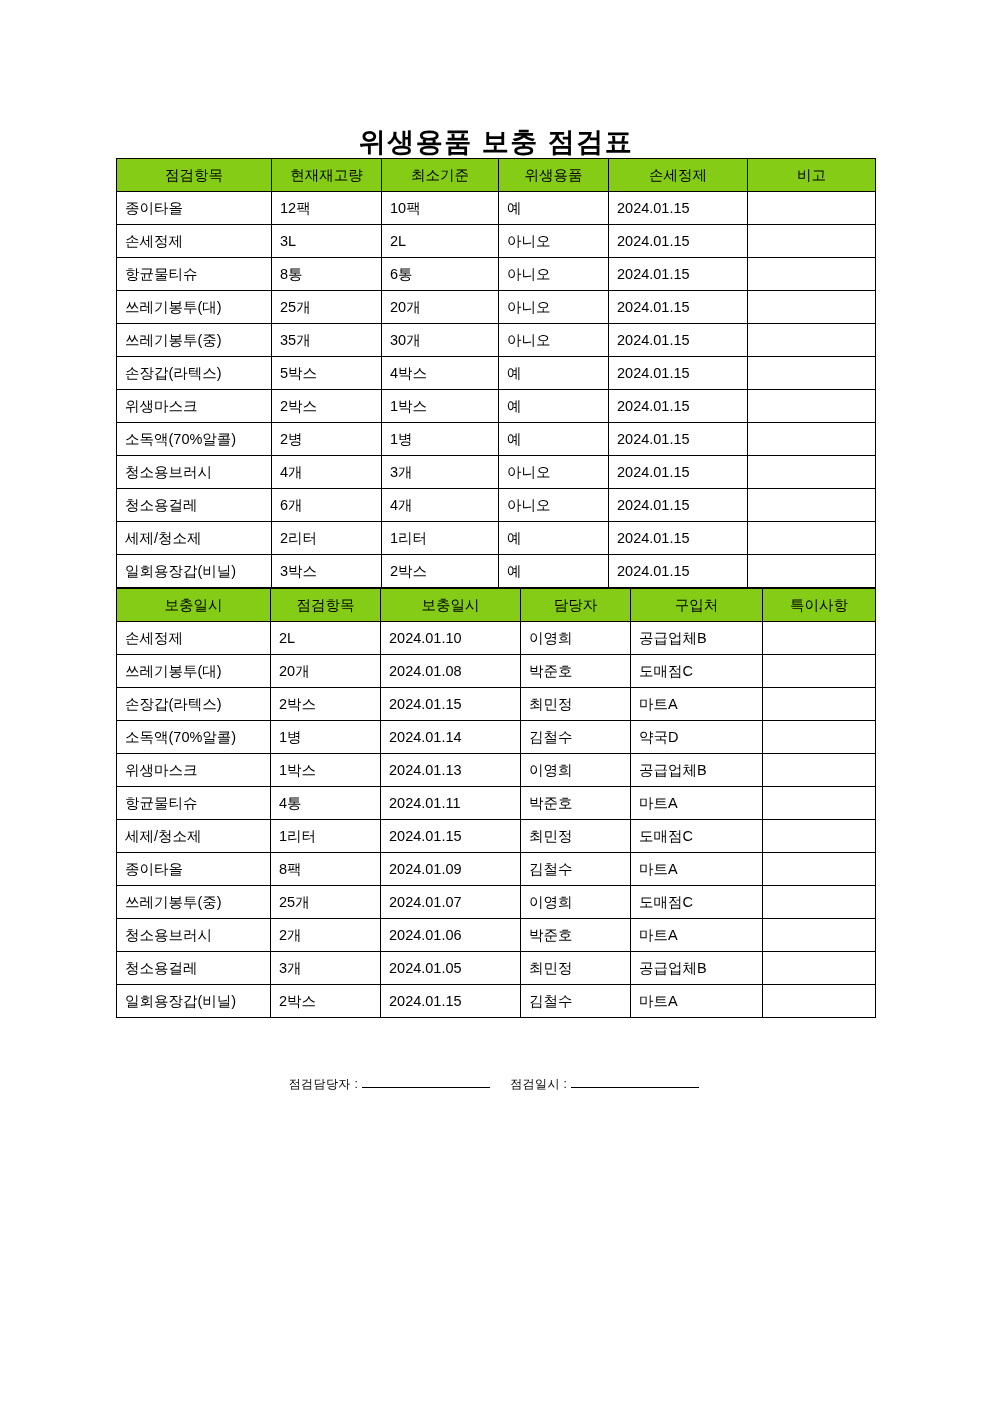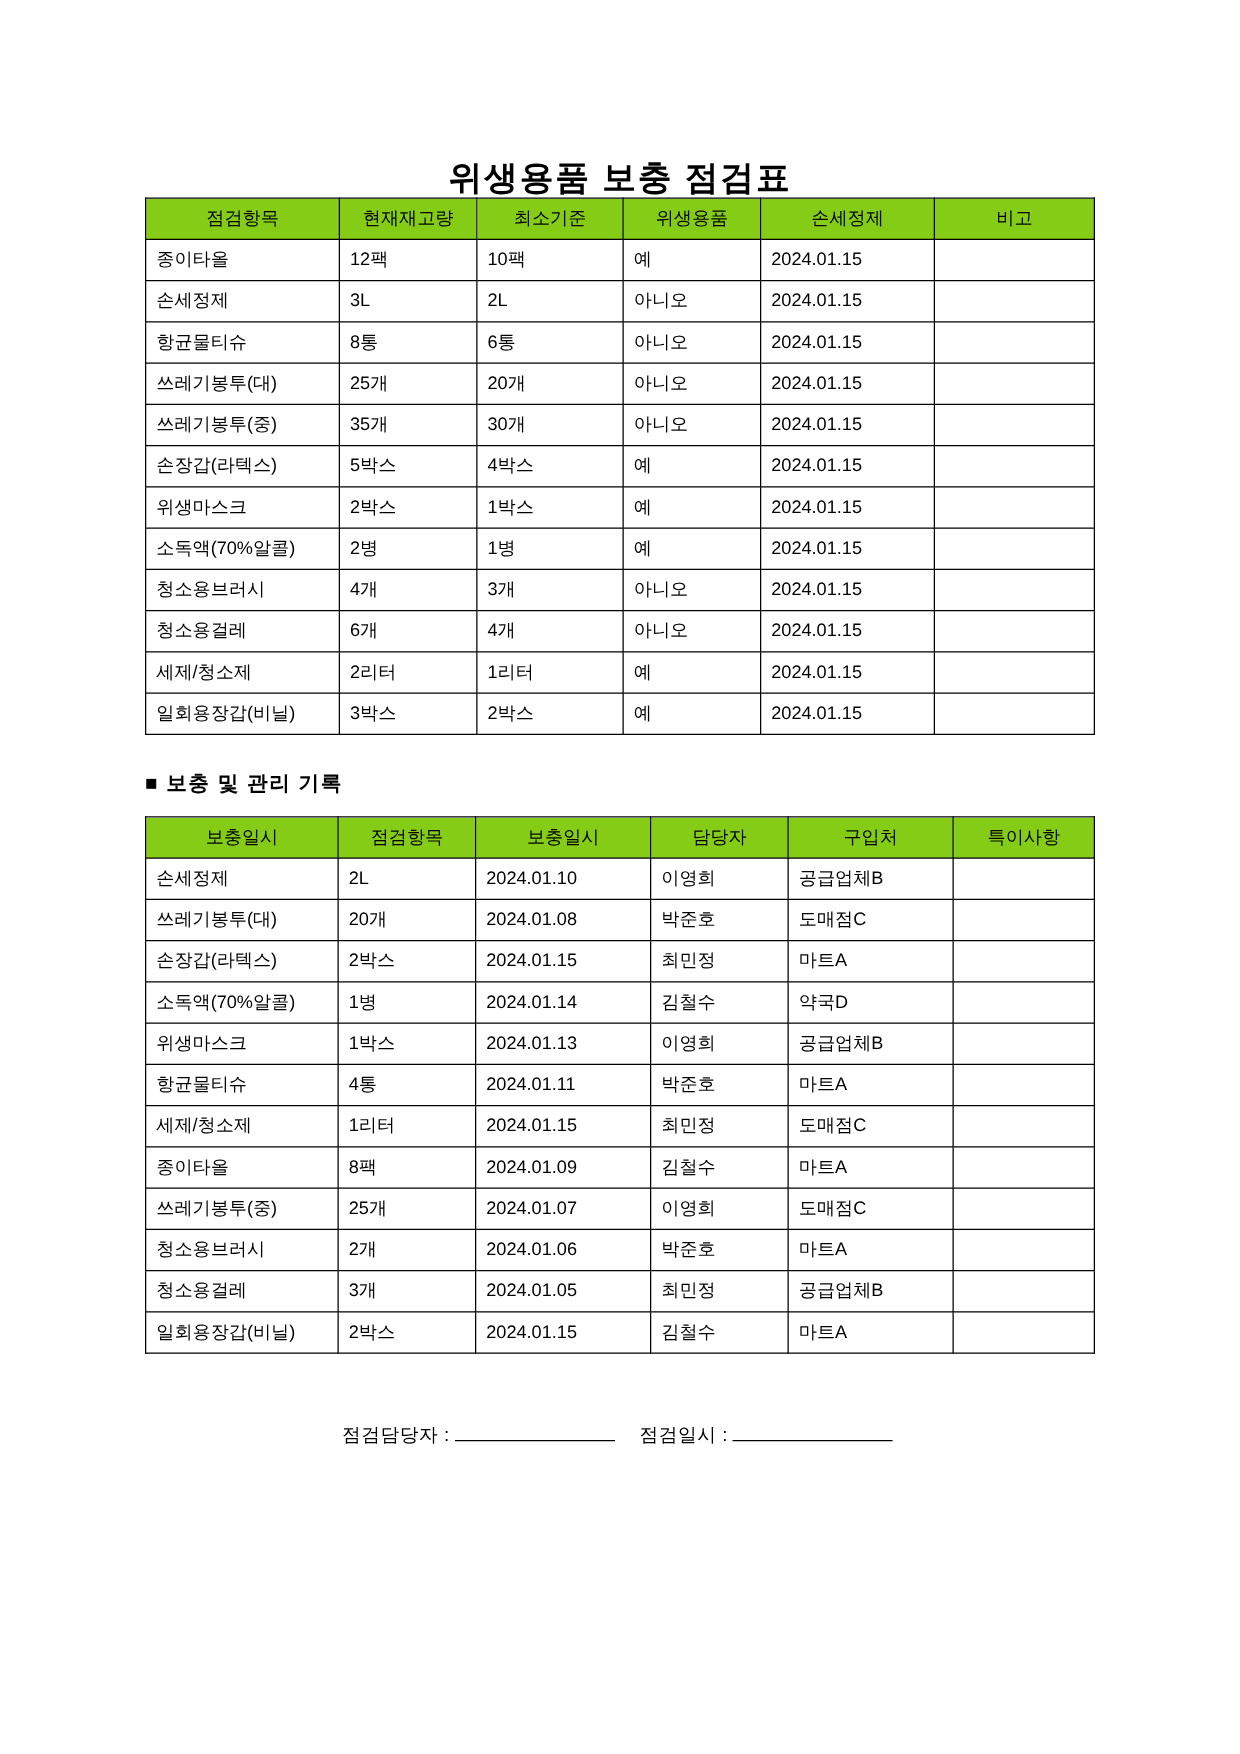--- a/index.html
+++ b/index.html
@@ -86,21 +86,21 @@
   .restock-table col.d1 { width: 110px; }
   .restock-table col.d2 { width: 140px; }
   .restock-table col.d3 { width: 110px; }
   .restock-table col.d4 { width: 132px; }
   .restock-table col.d5 { width: 113px; }
 
   .footer-line {
     margin: 0;
     padding-top: 54px;
     text-align: center;
-    font-size: 15px;
+    font-size: 12px;
     letter-spacing: 0.4px;
     white-space: nowrap;
   }
   .footer-line .blank {
     display: inline-block;
     border-bottom: 1.4px solid #000000;
     width: 128px;
     margin: 0 4px;
     vertical-align: baseline;
     height: 15px;
@@ -227,21 +227,20 @@
           <td>일회용장갑(비닐)</td>
           <td>3박스</td>
           <td>2박스</td>
           <td>예</td>
           <td>2024.01.15</td>
           <td></td>
         </tr>
       </tbody>
   </table>
 
-  <h2 class="section-header section-2-header">■ 보충 및 관리 기록</h2>
 
   <table class="grid restock-table">
     <colgroup>
       <col class="d0">
         <col class="d1">
         <col class="d2">
         <col class="d3">
         <col class="d4">
         <col class="d5">
     </colgroup>

